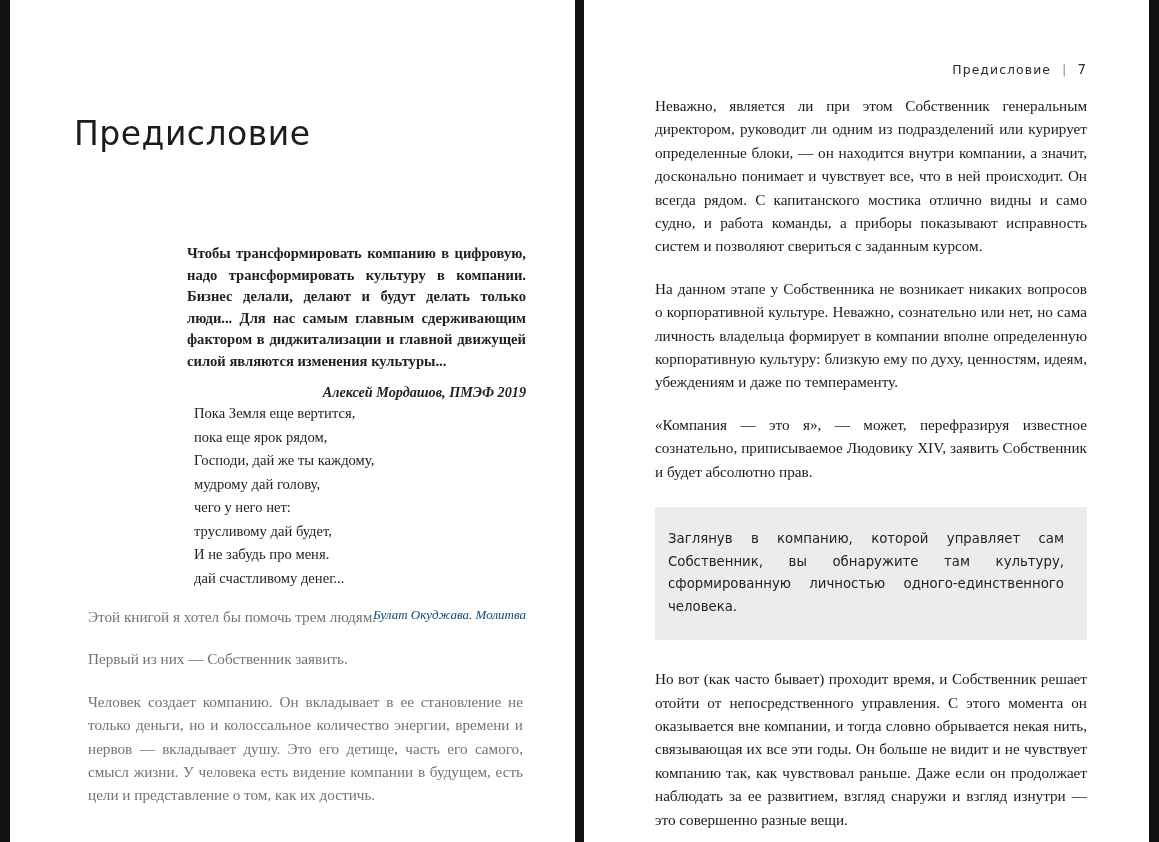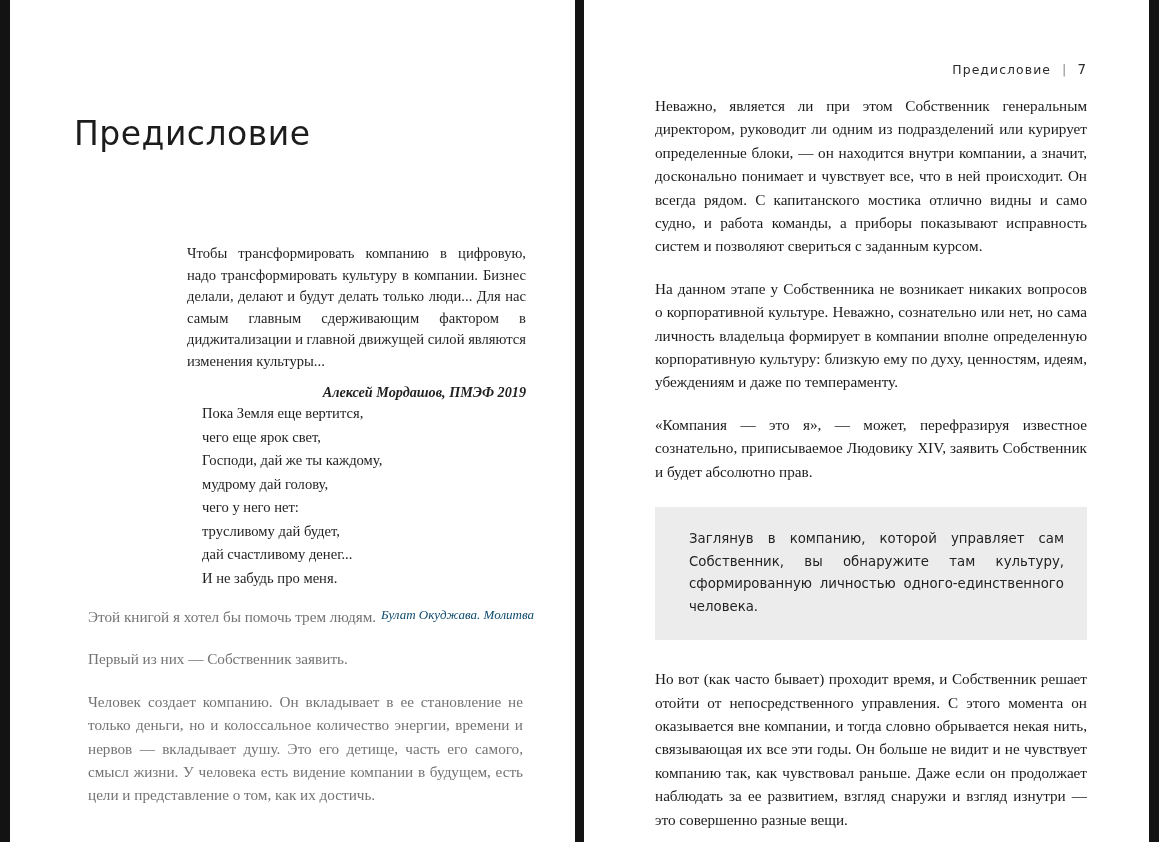--- a/index.html
+++ b/index.html
@@ -58,36 +58,36 @@
     position: absolute;
     left: 177px;
     top: 243px;
     width: 339px;
   }
   .epigraph {
     font-size: 14.6px;
     line-height: 21.5px;
     text-align: justify;
     color: #1f1f1f;
+    font-weight: bold;
   }
   .epigraph-source {
     margin-top: 12px;
     font-size: 14.2px;
     font-style: italic;
     text-align: right;
     color: #1f1f1f;
     font-weight: bold;
   }
 
   .poem-block {
     position: absolute;
     left: 184px;
     top: 402px;
     width: 332px;
-    margin-left: 8px;
   }
   .poem-line {
     font-size: 14.6px;
     line-height: 23.5px;
     color: #1f1f1f;
     white-space: pre;
   }
   .poem-source {
     margin-top: 17px;
     font-size: 13px;
@@ -151,21 +151,21 @@
   .right-body p {
     margin: 0 0 19px 0;
     font-size: 15.2px;
     line-height: 23.4px;
     text-align: justify;
     color: #1a1a1a;
   }
   .callout {
     margin: 24px 0 27px 0;
     background: #ececec;
-    padding: 21px 23px 22px 34px;
+    padding: 21px 23px 22px 13px;
     width: 432px;
     box-sizing: border-box;
   }
   .callout p {
     margin: 0;
     font-family: "DejaVu Sans", sans-serif;
     font-size: 13.3px;
     line-height: 22.5px;
     text-align: justify;
     color: #232323;
@@ -184,27 +184,27 @@
 
     <h1 class="chapter-title">Предисловие</h1>
 
     <div class="epigraph-block">
       <div class="epigraph">Чтобы трансформировать компанию в цифровую, надо трансформировать культуру в компании. Бизнес делали, делают и будут делать только люди... Для нас самым главным сдерживающим фактором в диджитализации и главной движущей силой являются изменения культуры...</div>
       <div class="epigraph-source">Алексей Мордашов, ПМЭФ 2019</div>
     </div>
 
     <div class="poem-block">
       <div class="poem-line">Пока Земля еще вертится,</div>
-      <div class="poem-line">чего еще ярок свет,</div>
+      <div class="poem-line">пока еще ярок рядом,</div>
       <div class="poem-line">Господи, дай же ты каждому,</div>
       <div class="poem-line">мудрому дай голову,</div>
       <div class="poem-line">чего у него нет:</div>
       <div class="poem-line">трусливому дай будет,</div>
+      <div class="poem-line">И не забудь про меня.</div>
       <div class="poem-line">дай счастливому денег...</div>
-      <div class="poem-line">И не забудь про меня.</div>
       <div class="poem-source">Булат Окуджава. Молитва</div>
     </div>
 
     <div class="left-body">
       <p>Этой книгой я хотел бы помочь трем людям.</p>
       <p>Первый из них — Собственник заявить.</p>
       <p>Человек создает компанию. Он вкладывает в ее становление не только деньги, но и колоссальное количество энергии, времени и нервов — вкладывает душу. Это его детище, часть его самого, смысл жизни. У человека есть видение компании в будущем, есть цели и представление о том, как их достичь.</p>
     </div>
   </div>
 

